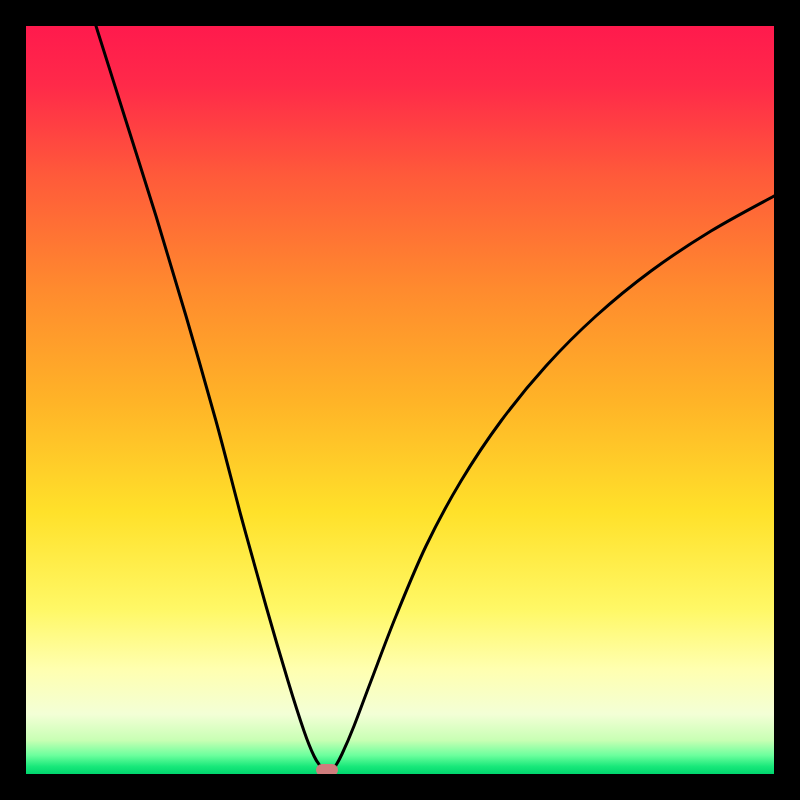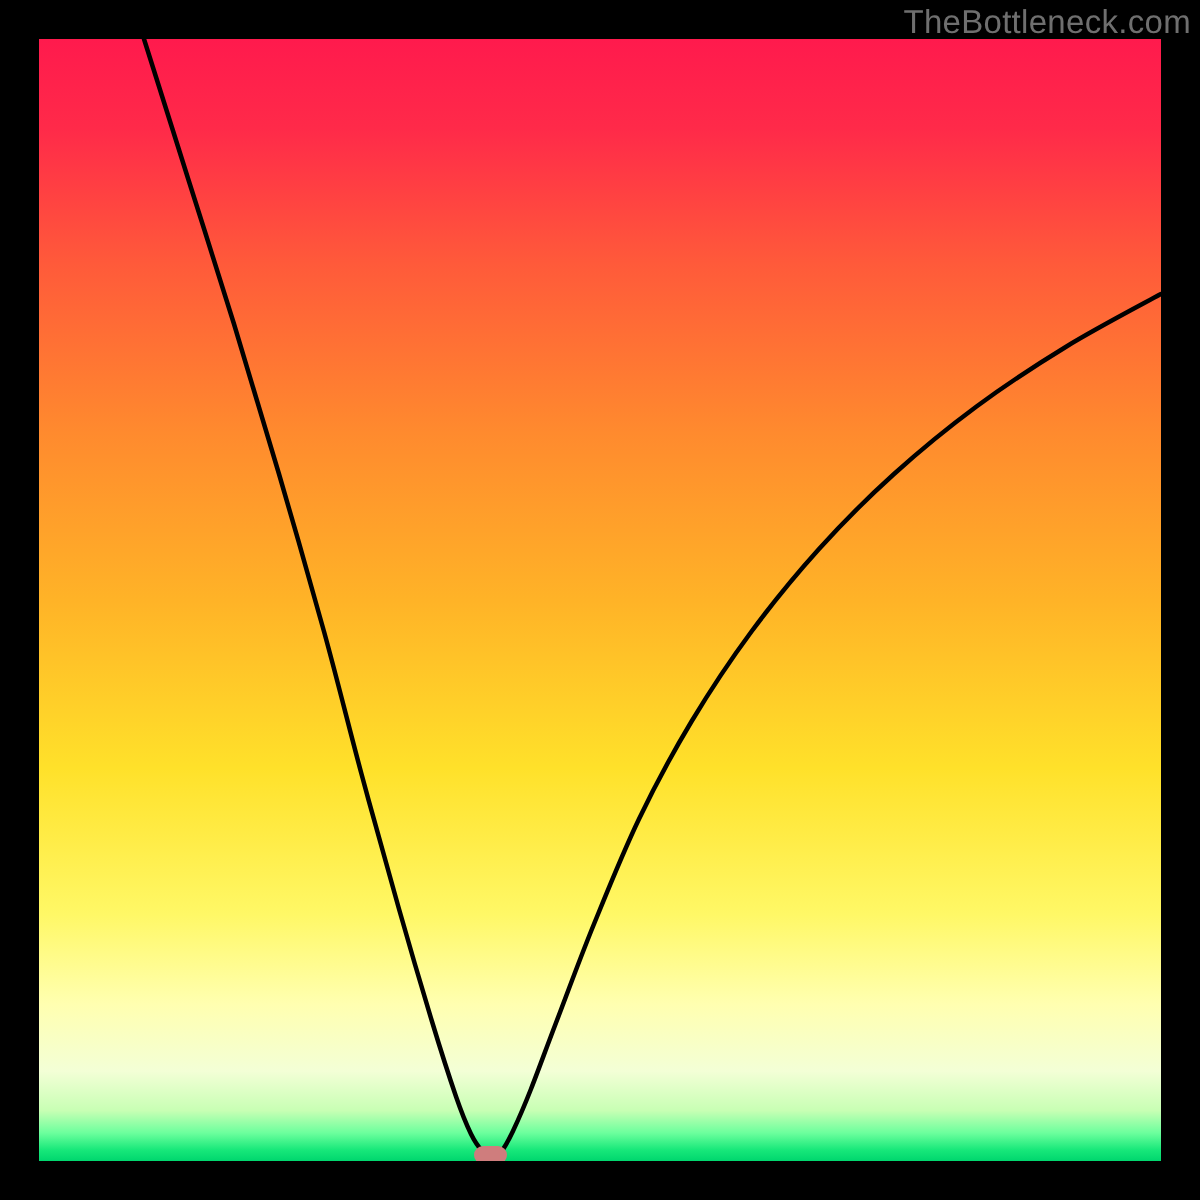--- a/index.html
+++ b/index.html
@@ -59,21 +59,20 @@
     font-weight: 500;
     letter-spacing: 0.2px;
     user-select: none;
   }
 </style>
 </head>
 <body>
 
 <div class="frame">
 
-  <div class="watermark">TheBottleneck.com</div>
 
   <div class="plot-area">
 
     <svg class="gradient-bg" viewBox="0 0 748 748" preserveAspectRatio="none">
       <defs>
         <linearGradient id="bgGrad" x1="0" y1="0" x2="0" y2="1">
             <stop offset="0%" stop-color="#ff1a4d"></stop>
             <stop offset="8%" stop-color="#ff2a49"></stop>
             <stop offset="20%" stop-color="#ff5a3a"></stop>
             <stop offset="35%" stop-color="#ff8a2e"></stop>

